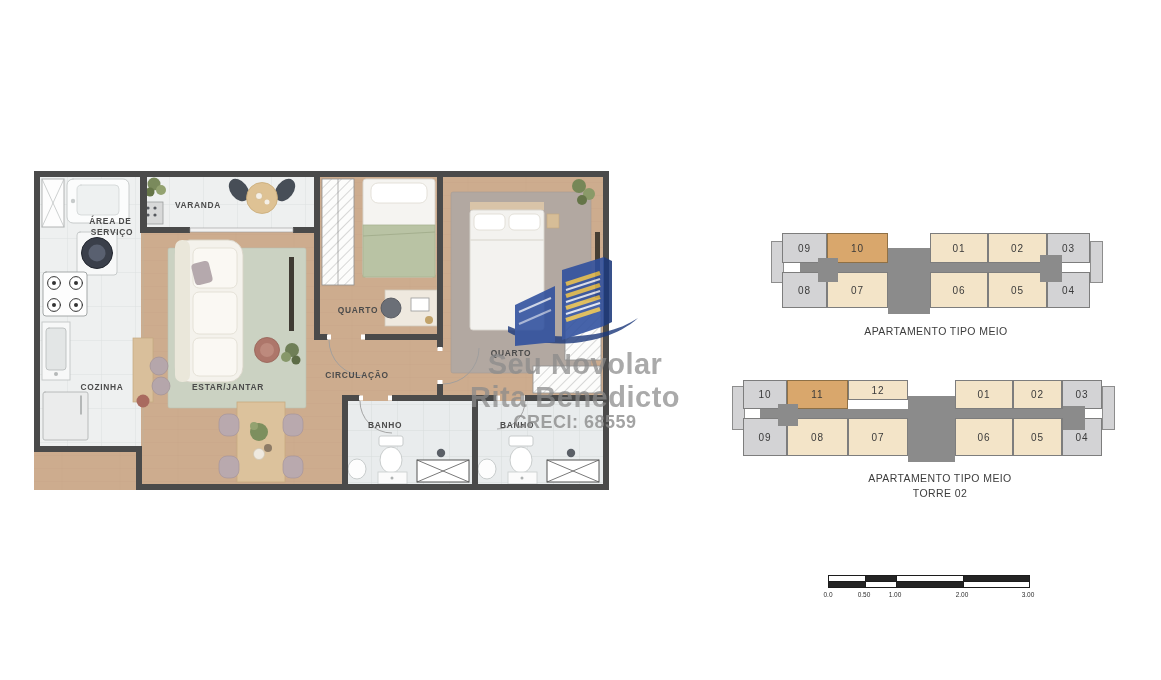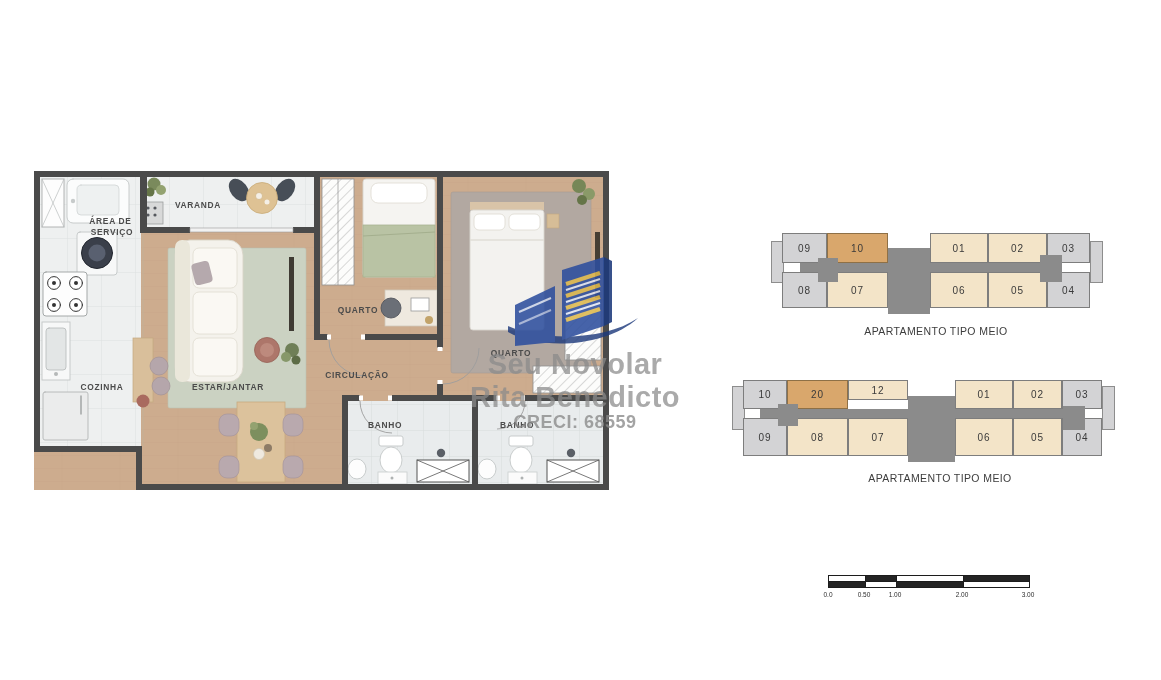--- a/index.html
+++ b/index.html
@@ -334,36 +334,37 @@
   <div class="kp-title" id="kp1-title">
     <span>APARTAMENTO TIPO MEIO</span>
   </div>
 
   <div class="kp" id="kp2">
       <div class="kp-tab" style="position: absolute; left: -11px; top: 6px; width: 11px; height: 42px;"></div>
       <div class="kp-tab" style="position: absolute; left: 359px; top: 6px; width: 11px; height: 42px;"></div>
       <div class="kp-corr" style="position: absolute; left: 17px; top: 29px; width: 325px; height: 9px;"></div>
       <div class="kp-core" style="position: absolute; left: 165px; top: 16px; width: 47px; height: 66px;"></div>
       <div class="kp-cell gray" style="position: absolute; left: 0px; top: 0px; width: 44px; height: 29px;">10</div>
-      <div class="kp-cell highlight" style="position: absolute; left: 44px; top: 0px; width: 61px; height: 29px;">20</div>
+      <div class="kp-cell highlight" style="position: absolute; left: 44px; top: 0px; width: 61px; height: 29px;">11</div>
       <div class="kp-cell cream" style="position: absolute; left: 105px; top: 0px; width: 60px; height: 20px;">12</div>
       <div class="kp-cell cream" style="position: absolute; left: 212px; top: 0px; width: 58px; height: 29px;">01</div>
       <div class="kp-cell cream" style="position: absolute; left: 270px; top: 0px; width: 49px; height: 29px;">02</div>
       <div class="kp-cell gray" style="position: absolute; left: 319px; top: 0px; width: 40px; height: 29px;">03</div>
       <div class="kp-cell gray" style="position: absolute; left: 0px; top: 38px; width: 44px; height: 38px;">09</div>
       <div class="kp-cell cream" style="position: absolute; left: 44px; top: 38px; width: 61px; height: 38px;">08</div>
       <div class="kp-cell cream" style="position: absolute; left: 105px; top: 38px; width: 60px; height: 38px;">07</div>
       <div class="kp-cell cream" style="position: absolute; left: 212px; top: 38px; width: 58px; height: 38px;">06</div>
       <div class="kp-cell cream" style="position: absolute; left: 270px; top: 38px; width: 49px; height: 38px;">05</div>
       <div class="kp-cell gray" style="position: absolute; left: 319px; top: 38px; width: 40px; height: 38px;">04</div>
       <div class="kp-block" style="position: absolute; left: 35px; top: 24px; width: 20px; height: 22px;"></div>
       <div class="kp-block" style="position: absolute; left: 320px; top: 26px; width: 22px; height: 24px;"></div>
     </div>
   <div class="kp-title" id="kp2-title">
     <span>APARTAMENTO TIPO MEIO</span>
+    <span>TORRE 02</span>
   </div>
 
   <div class="scalebar">
     <div class="sb-bar" id="sb-bar">
         <div class="sb-row">
           <div class="sb-seg sb-white" style="width: 36px;"></div>
           <div class="sb-seg sb-black" style="width: 31px;"></div>
           <div class="sb-seg sb-white" style="width: 67px;"></div>
           <div class="sb-seg sb-black" style="width: 66px;"></div>
         </div>

